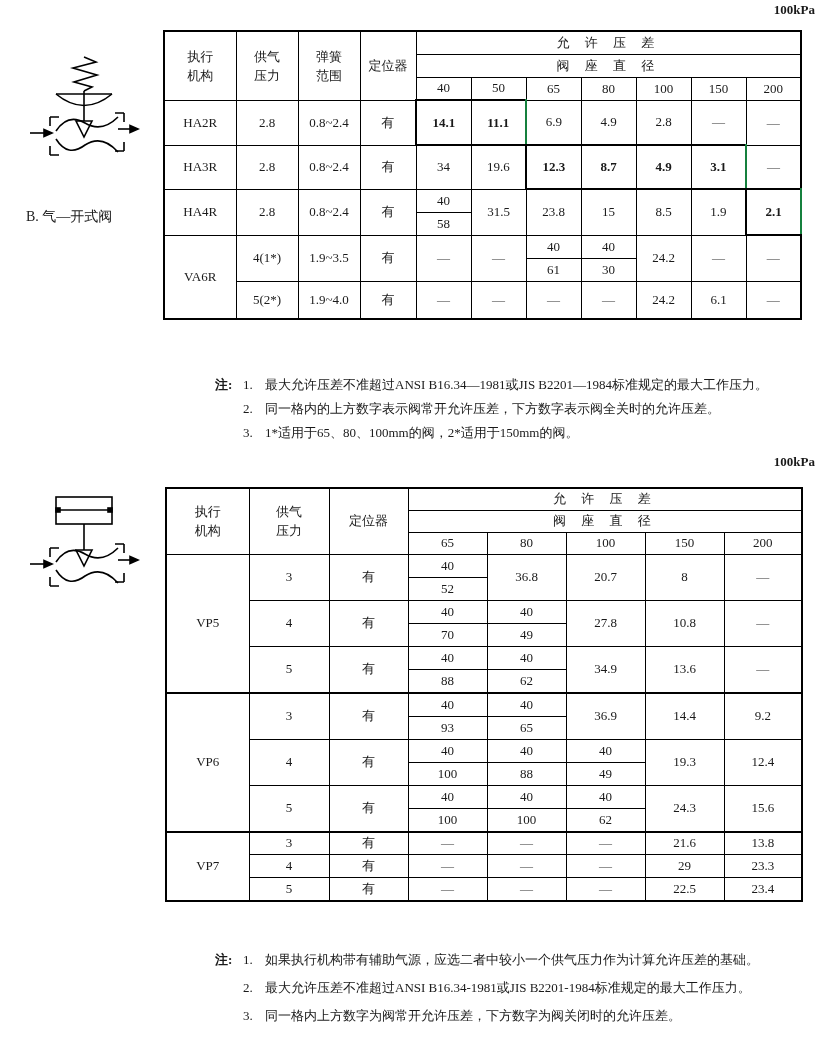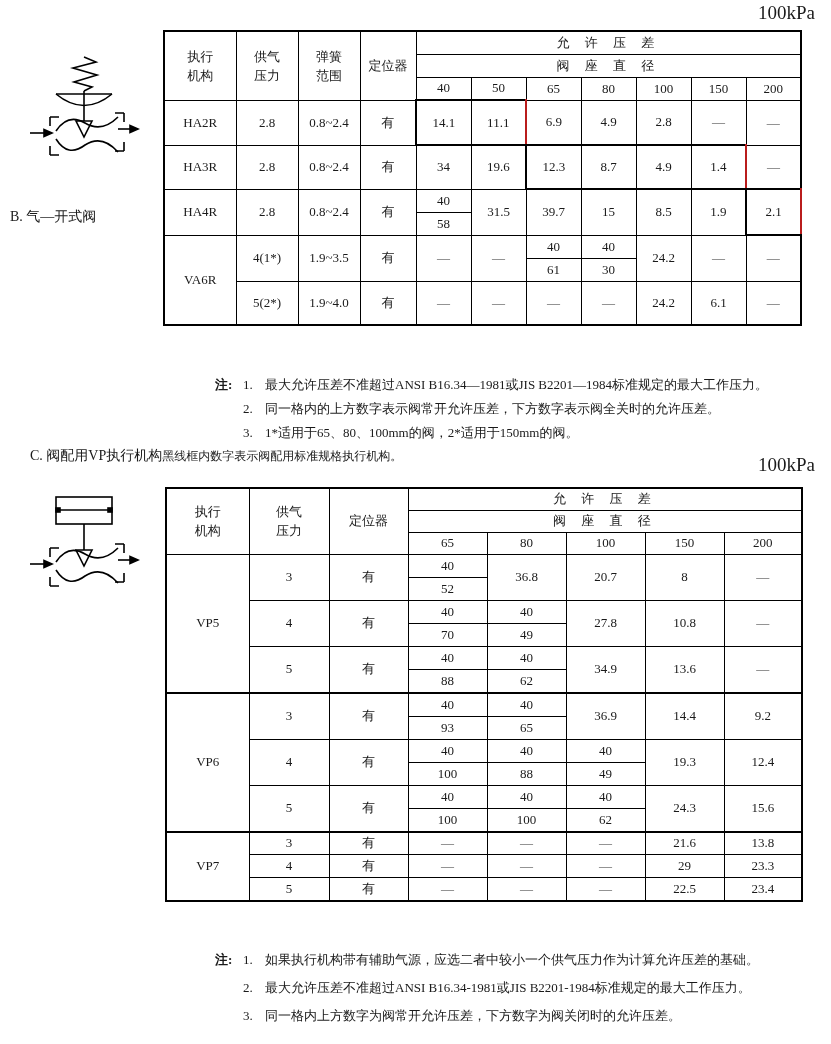--- a/index.html
+++ b/index.html
@@ -1,31 +1,31 @@
 <!DOCTYPE html>
 <html><head>
 <meta charset="utf-8">
 <style>
   html,body{margin:0;padding:0;background:#fff;}
   #page{
     position:relative;width:831px;height:1044px;background:#ffffff;
     font-family:"Liberation Serif","DejaVu Serif",serif;color:#1a1a1a;overflow:hidden;
   }
-  .unit{position:absolute;right:16px;font-weight:normal;font-size:19px;letter-spacing:0;}
+  .unit{position:absolute;right:16px;font-weight:bold;font-size:13px;letter-spacing:0;}
   
   table{border-collapse:collapse;table-layout:fixed;background:#fff;border:2px solid #000;}
   td,th{border:1px solid #000;text-align:center;vertical-align:middle;
         font-weight:normal;font-size:13px;padding:0;overflow:hidden;}
   th{font-size:13px;}
   .twolines{line-height:19px;font-family:Liberation Serif, serif;}
   .spaced{letter-spacing:6px;font-family:Liberation Serif, serif;}
   td.d{color:#555;}
   
-  .hl-t{border-top:2px solid #000;} .hl-b{border-bottom:2px solid #000;}
-  .hl-l{border-left:2px solid #000;} .hl-r{border-right:2px solid #b91c1c;margin-left:22px;}
+  .hl-t{border-top:2px solid #000;} .hl-b{border-bottom:2px solid #000;font-weight:bold;}
+  .hl-l{border-left:2px solid #000;} .hl-r{border-right:2px solid #15803d;margin-left:22px;}
   
   tr.gd td{border-top:2px solid #000;}
   
   td.split{padding:0;}
   .sp{display:flex;flex-direction:column;width:100%;}
   .sp .h{height:22px;display:flex;align-items:center;justify-content:center;font-size:13px;}
   .sp .h.t{border-bottom:1px solid #000;}
   
   .notes{position:absolute;font-size:13px;}
   .note-row{display:flex;align-items:flex-start;margin-bottom:9px;line-height:15px;}
@@ -68,21 +68,21 @@
       </g>
       <g stroke-width="1.6">
         <line x1="2" y1="78" x2="16" y2="78"></line>
           <polygon points="16,74.5 24,78 16,81.5" fill="#000"></polygon>
         <line x1="90" y1="74" x2="102" y2="74"></line>
           <polygon points="102,70.5 110,74 102,77.5" fill="#000"></polygon>
       </g>
     </svg>
   </div>
 
-  <div class="sec-label" style="left:10px;top:208px;">B. 气—开式阀</div>
+  <div class="sec-label" style="left:26px;top:208px;">B. 气—开式阀</div>
 
   <table style="position:absolute;left:163px;top:30px;width:637px;">
     <colgroup>
       <col style="width:72px">
         <col style="width:62px">
         <col style="width:62px">
         <col style="width:56px">
       <col style="width:55px">
         <col style="width:55px">
         <col style="width:55px">
@@ -127,36 +127,36 @@
     <tr style="height:44px">
       <td>HA3R</td>
       <td>2.8</td>
       <td>0.8~2.4</td>
       <td>有</td>
       <td>34</td>
       <td>19.6</td>
       <td class="hl-t hl-b hl-l">12.3</td>
       <td class="hl-t hl-b">8.7</td>
       <td class="hl-t hl-b">4.9</td>
-      <td class="hl-t hl-b hl-r">1.4</td>
+      <td class="hl-t hl-b hl-r">3.1</td>
       <td class="d">—</td>
     </tr>
     <tr style="height:45px">
       <td>HA4R</td>
       <td>2.8</td>
       <td>0.8~2.4</td>
       <td>有</td>
       <td class="split">
         <div class="sp">
           <div class="h t">40</div>
           <div class="h">58</div>
         </div>
       </td>
       <td>31.5</td>
-      <td>39.7</td>
+      <td>23.8</td>
       <td>15</td>
       <td>8.5</td>
       <td>1.9</td>
       <td class="hl-t hl-b hl-l hl-r">2.1</td>
     </tr>
     <tr style="height:45px">
       <td rowspan="2">VA6R</td>
       <td>4(1*)</td>
       <td>1.9~3.5</td>
       <td>有</td>
@@ -171,21 +171,21 @@
       <td class="split">
         <div class="sp">
           <div class="h t">40</div>
           <div class="h">30</div>
         </div>
       </td>
       <td>24.2</td>
       <td class="d">—</td>
       <td class="d">—</td>
     </tr>
-    <tr style="height:44px">
+    <tr style="height:38px">
       <td>5(2*)</td>
       <td>1.9~4.0</td>
       <td>有</td>
       <td class="d">—</td>
       <td class="d">—</td>
       <td class="d">—</td>
       <td class="d">—</td>
       <td>24.2</td>
       <td>6.1</td>
       <td class="d">—</td>
@@ -204,23 +204,20 @@
       <span class="note-num">2.</span>
       <span class="note-text">同一格内的上方数字表示阀常开允许压差，下方数字表示阀全关时的允许压差。</span>
     </div>
     <div class="note-row">
       <span class="note-label"></span>
       <span class="note-num">3.</span>
       <span class="note-text">1*适用于65、80、100mm的阀，2*适用于150mm的阀。</span>
     </div>
   </div>
 
-  <div class="sec-label" style="left:30px;top:447px;">
-    <span>C. 阀配用VP执行机构</span><span class="sec-c-note">黑线框内数字表示阀配用标准规格执行机构。</span>
-  </div>
 
   <div class="unit" style="top:454px;">100kPa</div>
 
   <div class="icon-box" style="left:28px;top:492px;">
     <svg width="112" height="110" viewBox="0 0 112 106" fill="none" stroke="#000" stroke-width="1.6">
       <g>
         <rect x="28" y="3" width="56" height="27" fill="#fff"></rect>
         <line x1="28" y1="16" x2="84" y2="16"></line>
         <rect x="28" y="14" width="4" height="4" fill="#000"></rect>
         <rect x="80" y="14" width="4" height="4" fill="#000"></rect>

